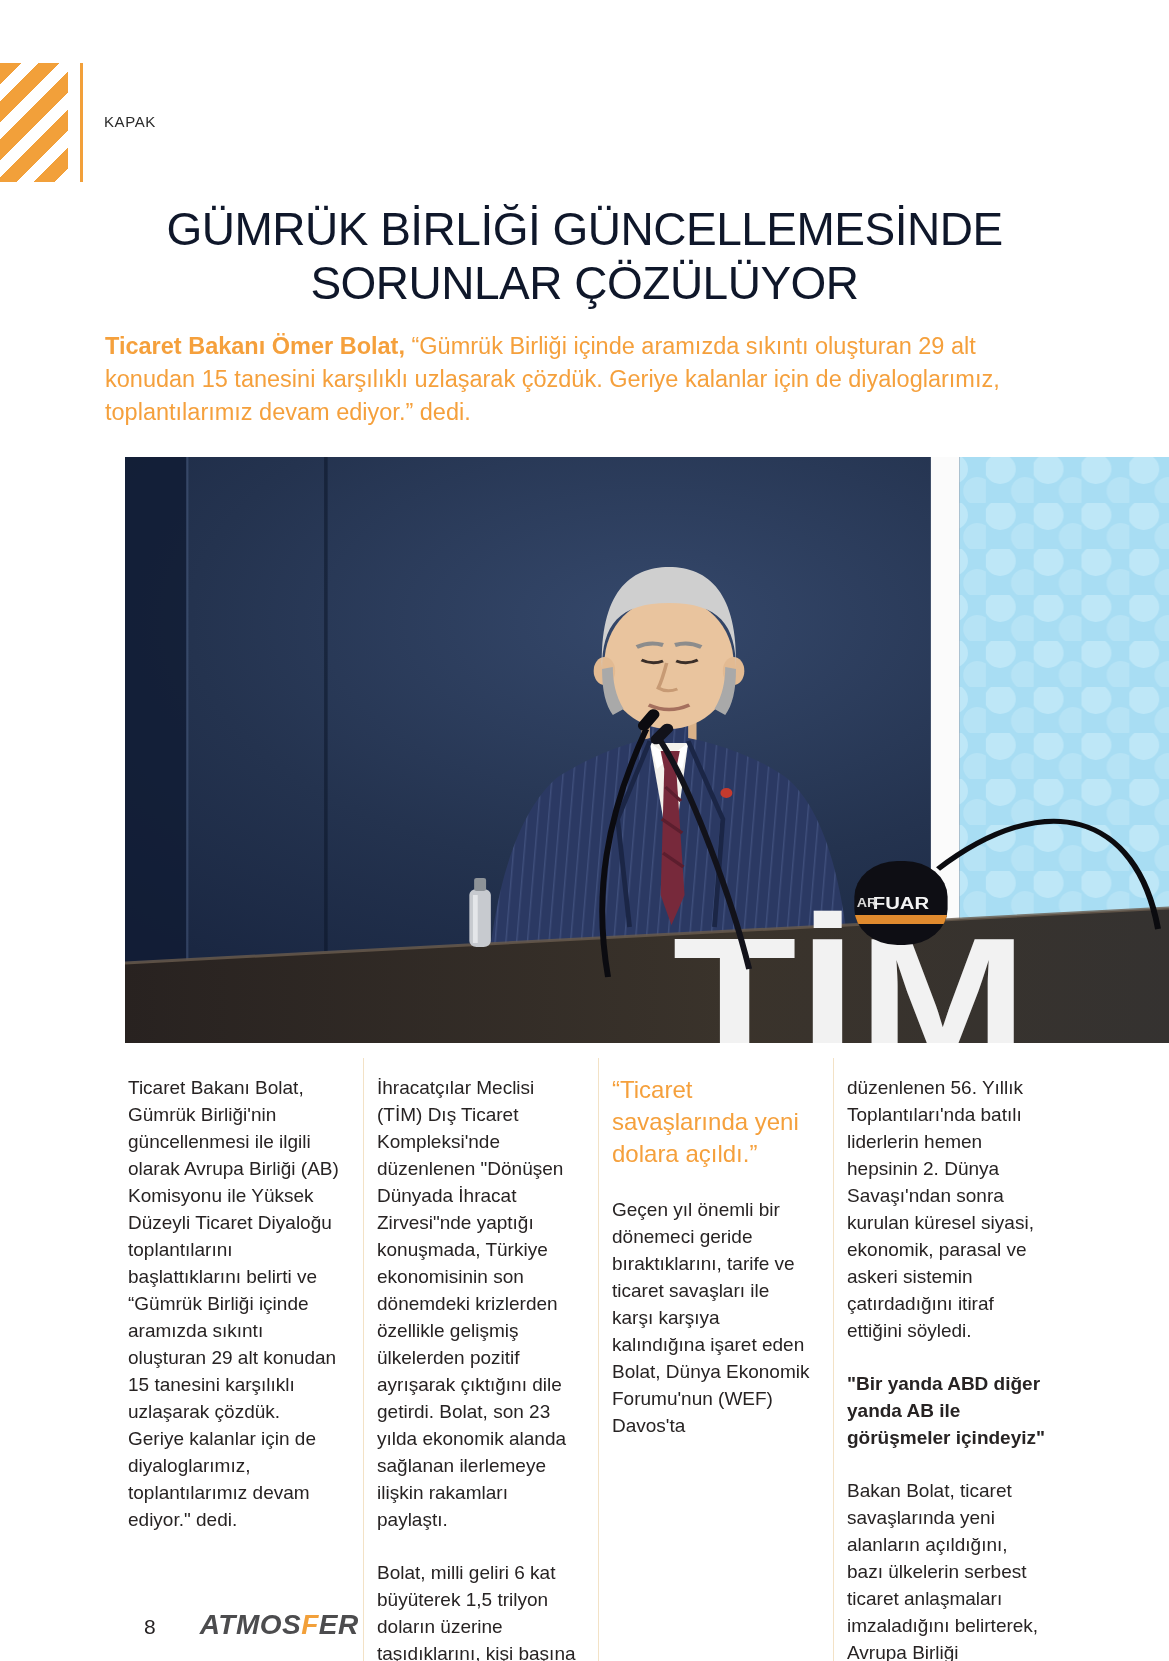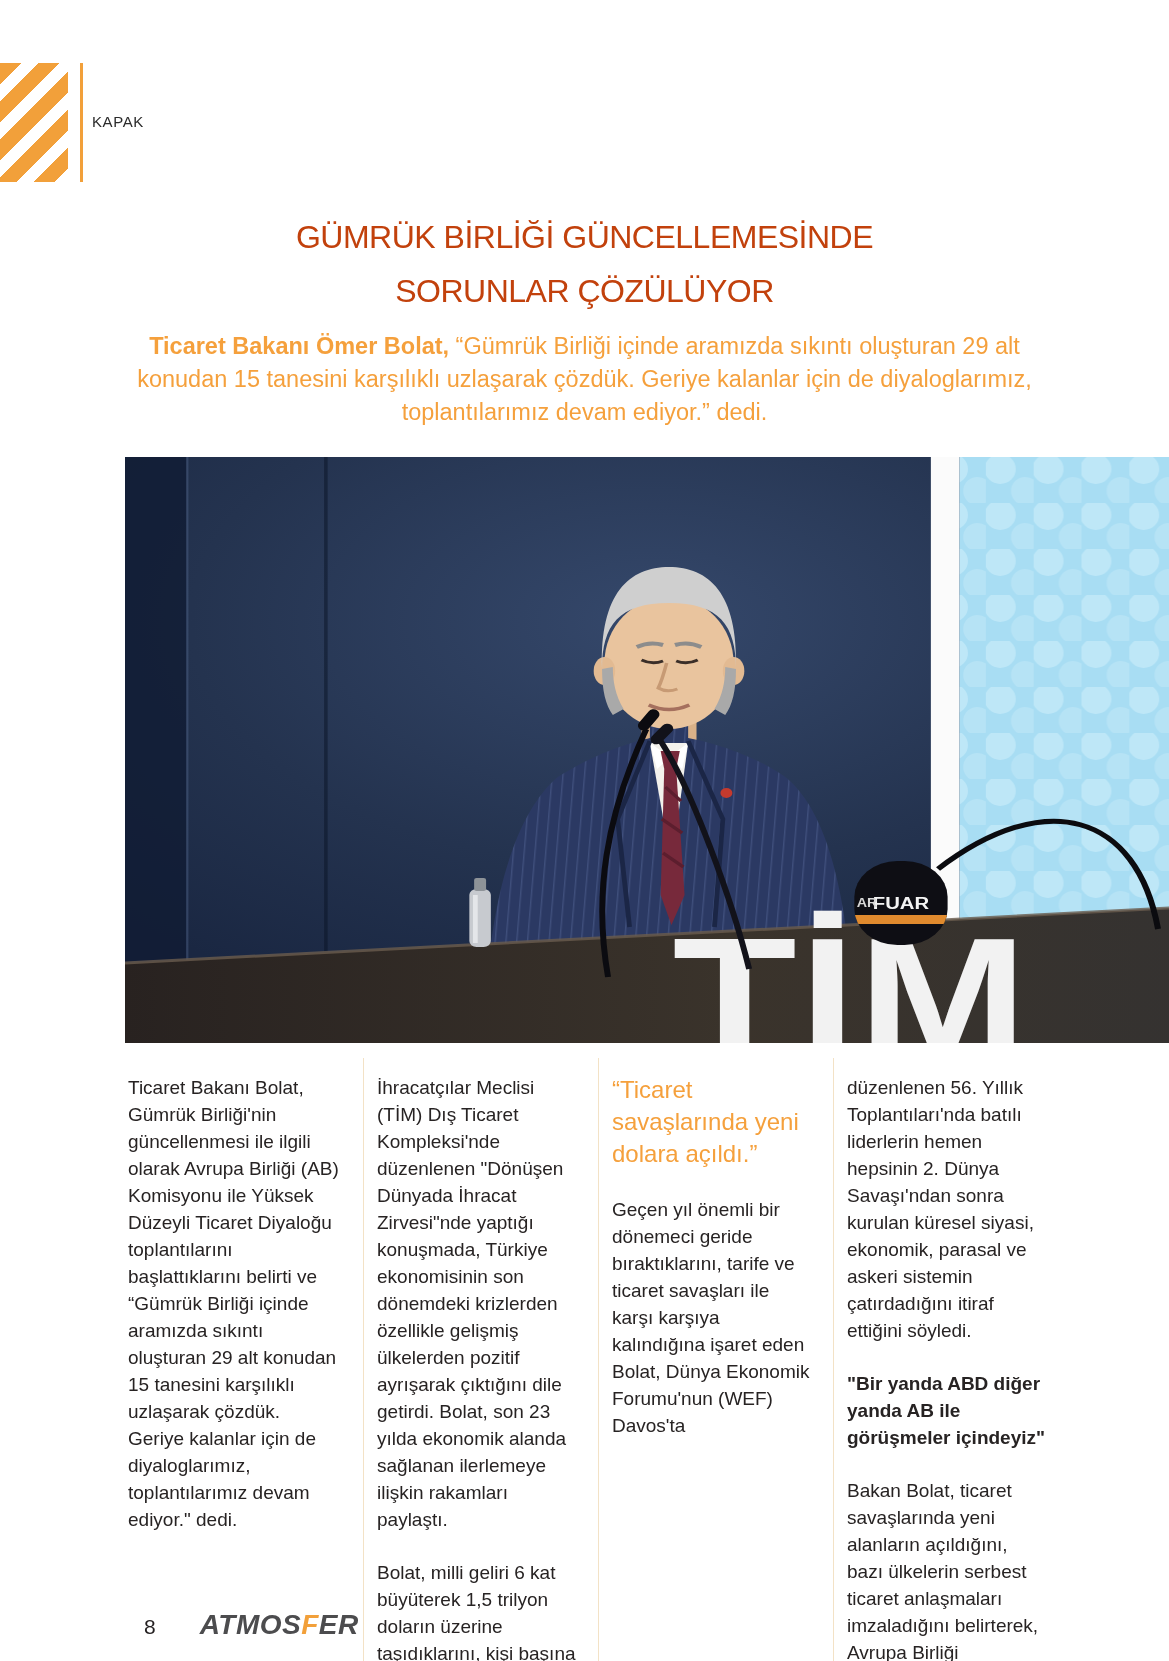--- a/index.html
+++ b/index.html
@@ -13,35 +13,35 @@
   }
   
   .stripe-box{
     position:absolute;left:0;top:63px;width:68px;height:119px;
     background:repeating-linear-gradient(135deg,#f2a03a 0 15px,#ffffff 15px 27px);
   }
   .kicker-rule{
     position:absolute;left:80px;top:63px;width:3px;height:119px;background:#f2a03a;
   }
   .kicker{
-    position:absolute;left:92px;top:113px;
+    position:absolute;left:104px;top:113px;
     font-size:15px;letter-spacing:0.6px;color:#2b2b2b;
   }
   
   .headline{
     position:absolute;left:60px;right:60px;top:202px;
-    margin:8px;text-align:center;
-    color:#c2410c;font-weight:400;font-size:32px;line-height:54px;
+    margin:0;text-align:center;
+    color:#0f172a;font-weight:400;font-size:46px;line-height:54px;
     letter-spacing:-0.5px;
   }
   .headline span{display:block;}
   
   .standfirst{
     position:absolute;left:105px;right:105px;top:330px;
-    margin:0;text-align:center;
+    margin:0;
     color:#f5a03c;font-size:23.5px;line-height:33px;
   }
   .standfirst b{font-weight:bold;}
   
   .photo{
     position:absolute;left:125px;top:457px;width:1100px;height:586px;
     margin:0;overflow:hidden;background:#1e2c49;
   }
   .photo svg{display:block;width:100%;height:100%;}
   

